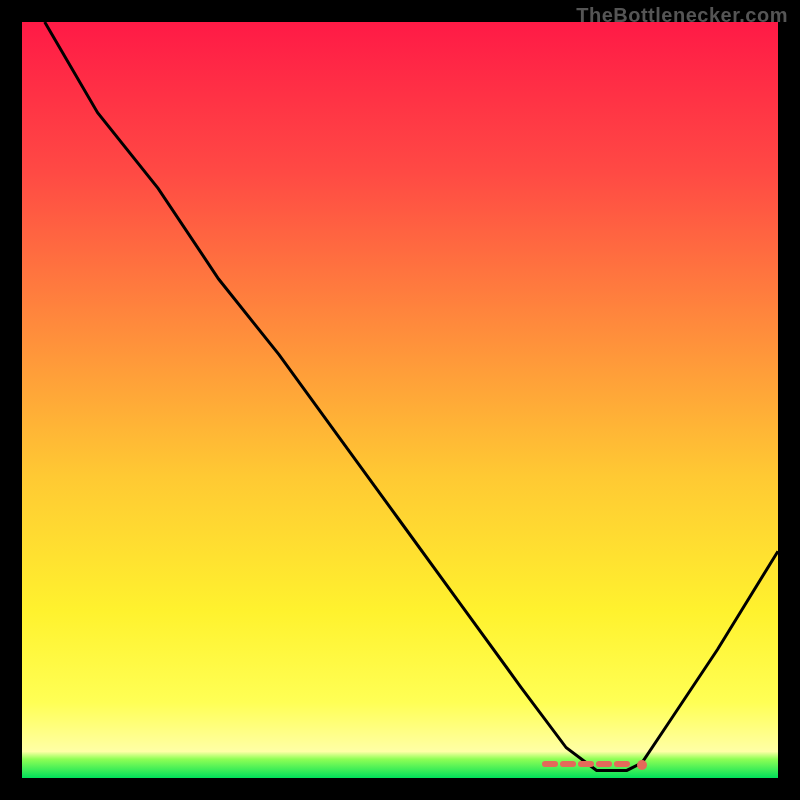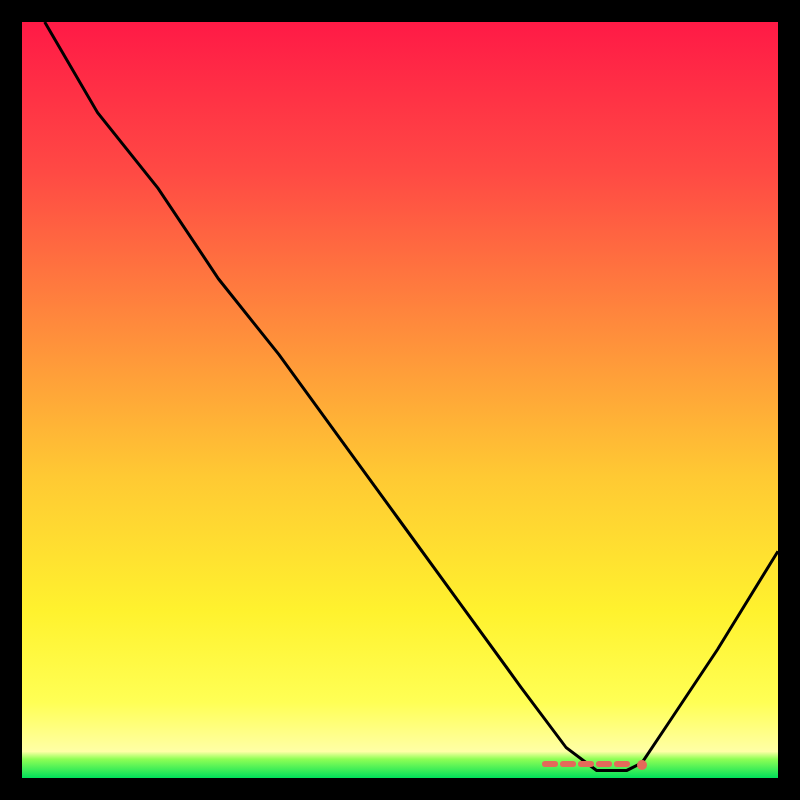--- a/index.html
+++ b/index.html
@@ -39,20 +39,21 @@
     display: block;
     width: 100%;
     height: 100%;
   }
 </style>
 </head>
 <body>
 
 <div class="frame">
 
+  <div class="watermark">TheBottleneсker.com</div>
 
   <div class="plot">
     <svg viewBox="0 0 756 756" preserveAspectRatio="none">
       <defs>
         <linearGradient id="bg-grad" x1="0" y1="0" x2="0" y2="1">
         <stop offset="0%" stop-color="#ff1a46"></stop>
             <stop offset="20%" stop-color="#ff4a44"></stop>
             <stop offset="40%" stop-color="#ff8a3c"></stop>
             <stop offset="60%" stop-color="#ffc933"></stop>
             <stop offset="78%" stop-color="#fff22e"></stop>

